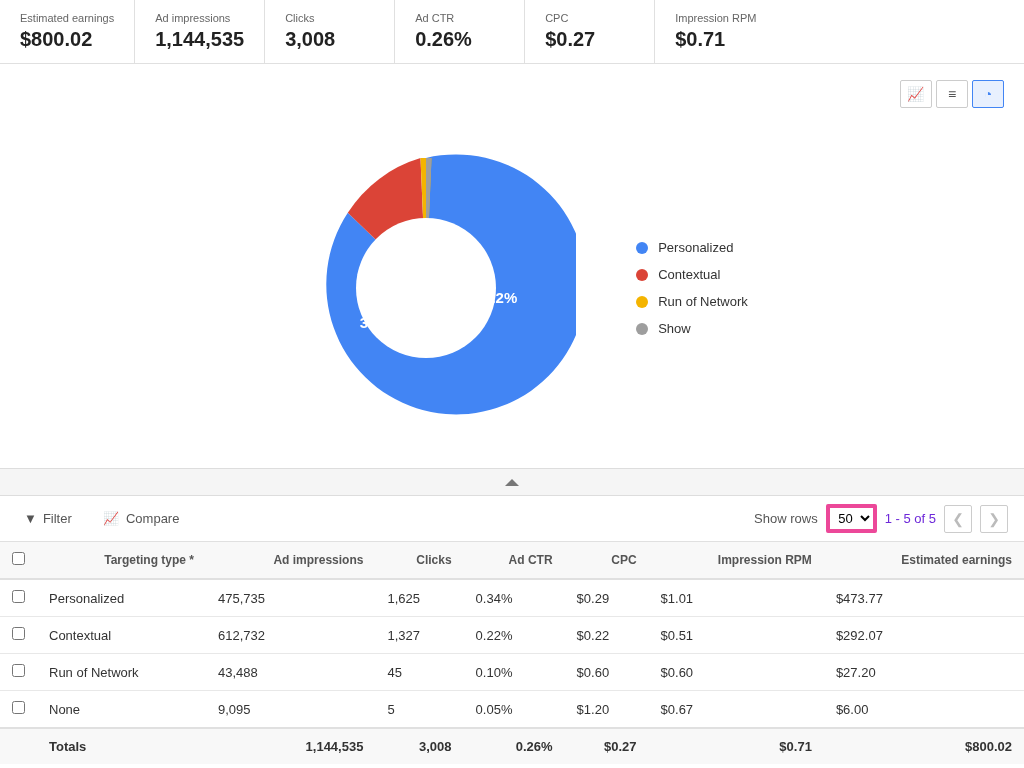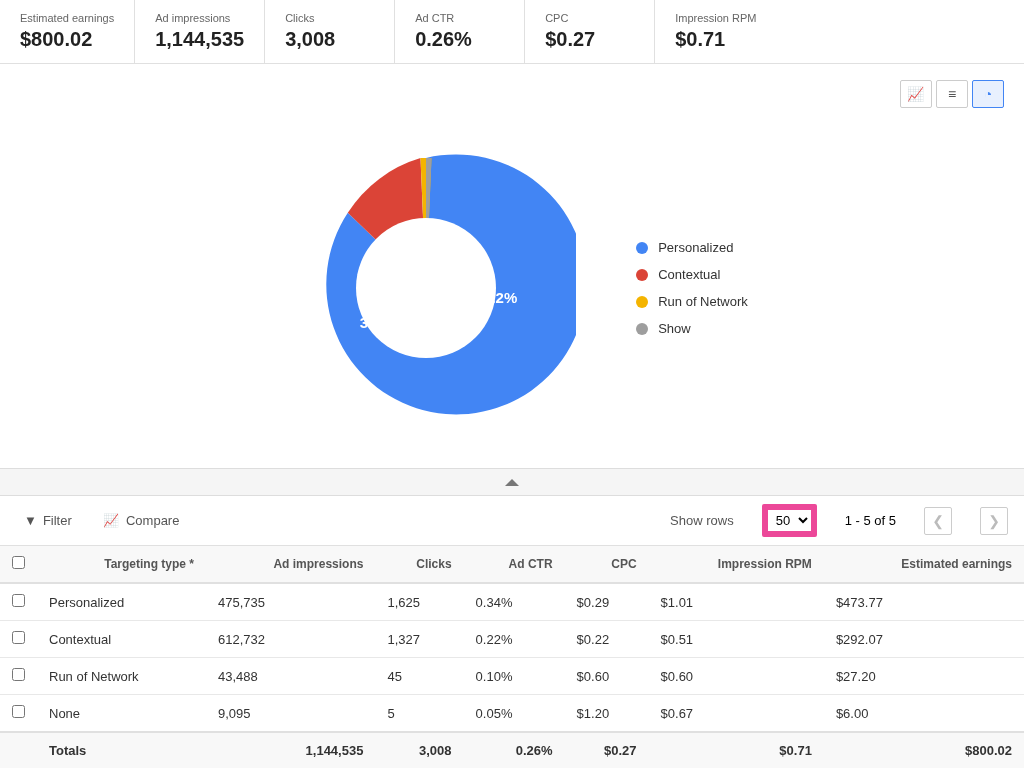--- a/index.html
+++ b/index.html
@@ -129,37 +129,38 @@
       border: none;
       background: none;
       cursor: pointer;
       font-size: 13px;
       color: #555;
     }
     .toolbar-right {
       margin-left: auto;
       display: flex;
       align-items: center;
-      gap: 28px;
+      gap: 8px;
     }
     .show-rows-label {
       font-size: 13px;
       color: #555;
     }
     .show-rows-select {
-      border: 6px solid #ec4899;
+      border: 4px solid #ec4899;
       padding: 2px 4px;
       font-size: 13px;
       border-radius: 2px;
       background: #fff;
       cursor: pointer;
+      text-align: right;
     }
     .pagination-info {
       font-size: 13px;
-      color: #000000;
+      color: #6d28d9;
     }
     .page-btn {
       width: 28px;
       height: 28px;
       border: 1px solid #ccc;
       background: #fff;
       cursor: pointer;
       display: flex;
       align-items: center;
       justify-content: center;

